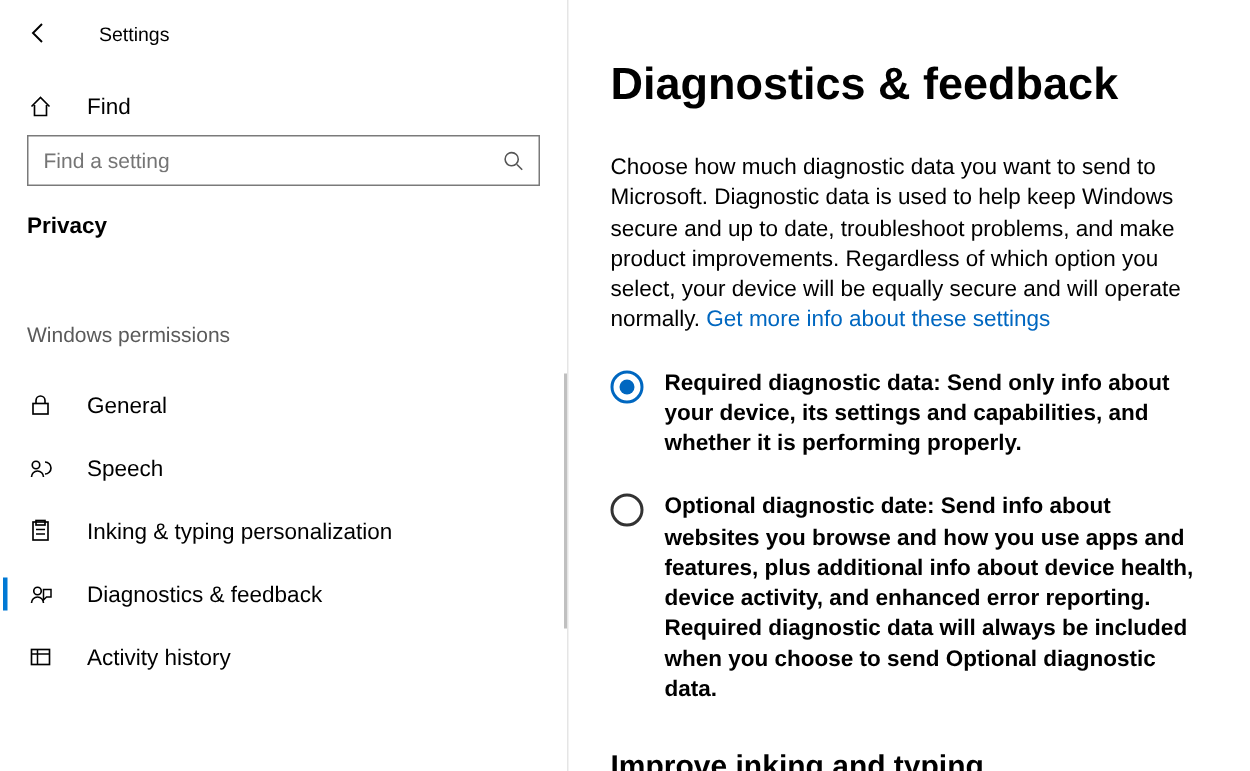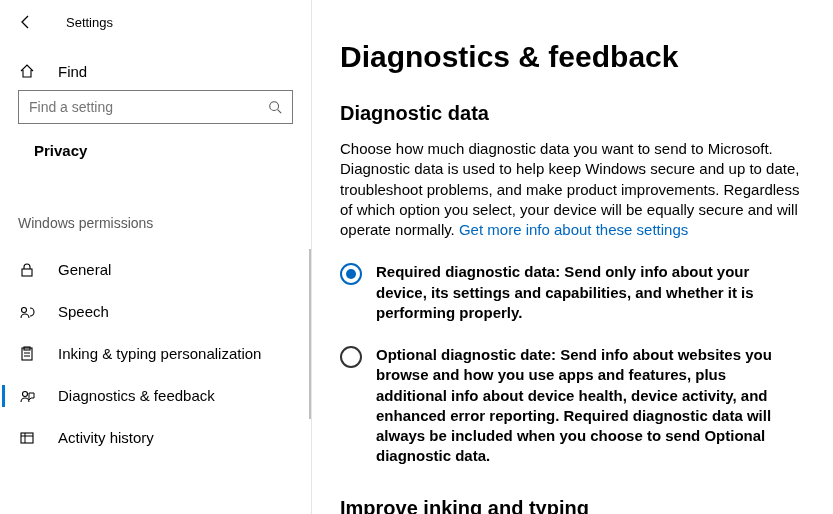--- a/index.html
+++ b/index.html
@@ -1,29 +1,29 @@
 <!DOCTYPE html>
 <html><head>
 <meta charset="utf-8">
 <style>
   * { box-sizing: border-box; margin: 0; padding: 0; font-family: "Segoe UI", Arial, sans-serif; }
   body { width: 833px; height: 514px; background: #fff; color: #000; display: flex; overflow: hidden; }
-  .sidebar { width: 312px; height: 100%; border-right: 1px solid #e5e5e5; background: #fff; display: flex; flex-direction: column; }
+  .sidebar { width: 379px; height: 100%; border-right: 1px solid #e5e5e5; background: #fff; display: flex; flex-direction: column; }
   .header { display: flex; align-items: center; padding: 14px 18px 22px 18px; }
   .header .back { width: 16px; height: 16px; display: flex; align-items: center; justify-content: center; cursor: pointer; }
   .header .title { margin-left: 32px; font-size: 13px; }
   .nav-row { display: flex; align-items: center; padding: 10px 18px; cursor: pointer; font-size: 15px; }
   .nav-row .ico { width: 18px; height: 18px; margin-right: 22px; display: flex; align-items: center; justify-content: center; }
   .search-wrap { padding: 0 18px 18px 18px; }
   .search { display: flex; align-items: center; border: 1px solid #7a7a7a; height: 34px; padding: 0 10px; }
   .search input { border: none; outline: none; flex: 1; font-size: 14px; color: #4c1d95; background: transparent; }
-  .section-label { padding: 0 18px 18px 18px; font-size: 15px; font-weight: 600; margin-left: 16px; }
+  .section-label { padding: 0 18px 18px 18px; font-size: 15px; font-weight: 600; }
   .subgroup-label { padding: 0 18px 18px 18px; font-size: 14px; color: #5a5a5a; }
   .perm-list { position: relative; }
-  .perm-item { display: flex; align-items: flex-start; padding: 12px 18px; font-size: 15px; cursor: pointer; position: relative; }
+  .perm-item { display: flex; align-items: center; padding: 12px 18px; font-size: 15px; cursor: pointer; position: relative; }
   .perm-item .ico { width: 18px; height: 18px; margin-right: 22px; display: flex; align-items: center; justify-content: center; }
   .perm-item.selected::before { content: ""; position: absolute; left: 2px; top: 10px; bottom: 10px; width: 3px; background: #0078d4; }
   .perm-scroll-indicator { position: absolute; right: 0; top: 0; width: 2px; height: 170px; background: #c0c0c0; }
   .main { flex: 1; padding: 40px 28px 0 28px; overflow: hidden; }
   .main h1 { font-size: 30px; font-weight: 600; margin-bottom: 28px; }
   .main h2 { font-size: 20px; font-weight: 600; margin-bottom: 14px; margin-top: 30px; }
   .main p.desc { font-size: 15px; line-height: 1.35; max-width: 460px; }
   .main a.link { color: #0067c0; text-decoration: none; }
   .radio-block { display: flex; align-items: flex-start; margin-top: 22px; max-width: 460px; }
   .radio-outer { width: 22px; height: 22px; border: 2px solid #333; border-radius: 50%; flex-shrink: 0; display: flex; align-items: center; justify-content: center; margin-right: 14px; margin-top: 1px; cursor: pointer; }
@@ -128,21 +128,20 @@
             <line x1="6" y1="3" x2="6" y2="13" stroke="#000" stroke-width="1"></line>
           </svg>
       </span>
       <span>Activity history</span>
     </div>
   </div>
 </div>
 
 <div class="main">
   <h1>Diagnostics &amp; feedback</h1>
-  <h2 style="margin-top:0">Diagnostic data</h2>
   <p class="desc">
     <span>Choose how much diagnostic data you want to send to Microsoft. Diagnostic data is used to help keep Windows secure and up to date, troubleshoot problems, and make product improvements. Regardless of which option you select, your device will be equally secure and will operate normally. </span><a href="#" class="link">Get more info about these settings</a>
   </p>
 
   <div class="radio-block">
     <div class="radio-outer checked">
       <div class="radio-inner"></div>
     </div>
     <div class="radio-text">
       <span class="radio-title">Required diagnostic data:</span><span> Send only info about your device, its settings and capabilities, and whether it is performing properly.</span>

